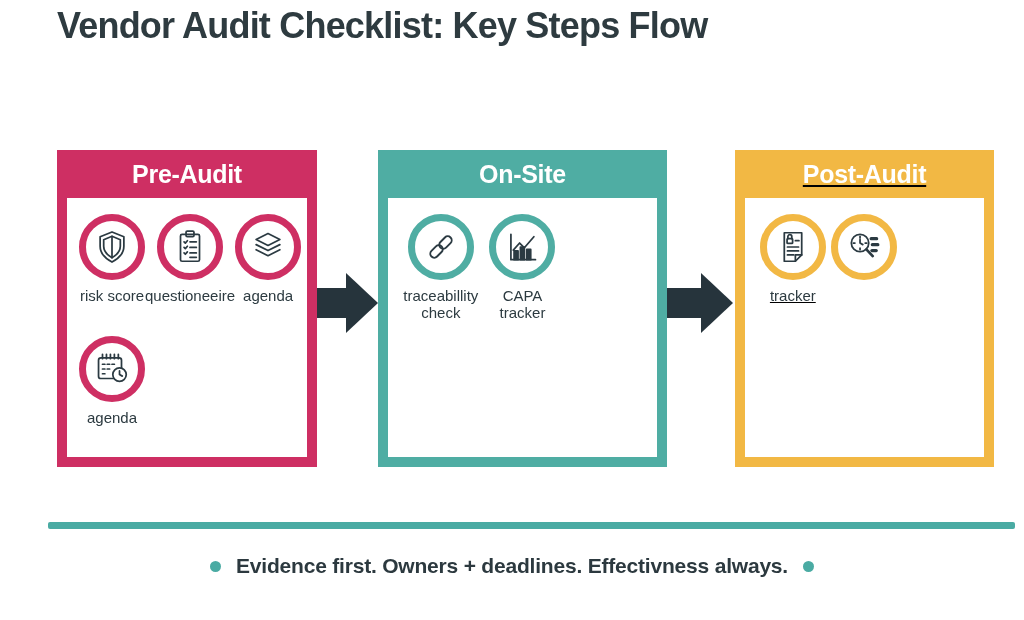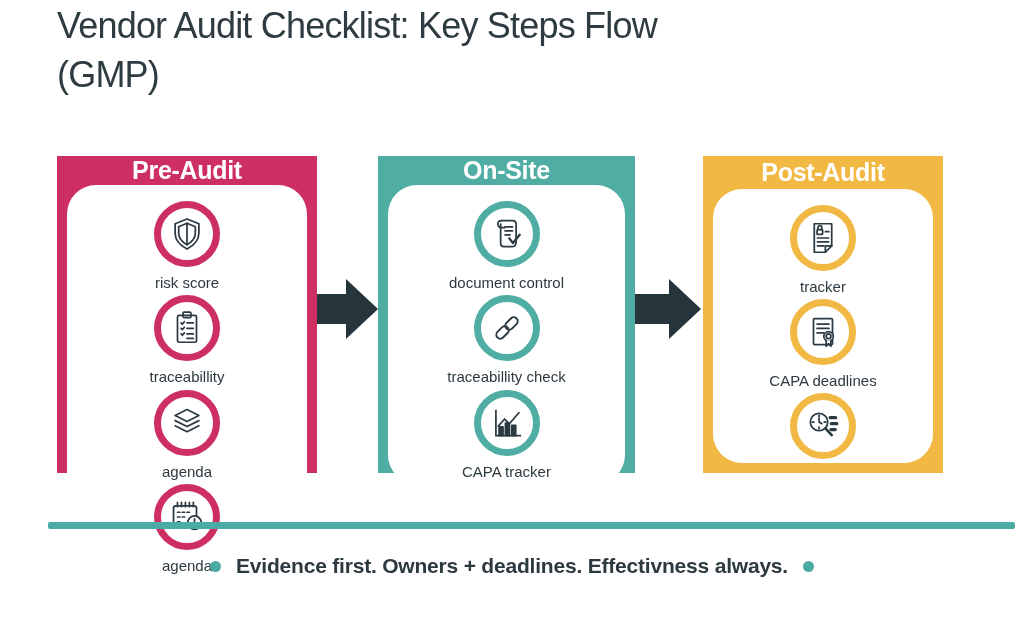--- a/index.html
+++ b/index.html
@@ -2,37 +2,36 @@
 <html style="--pre: #ce2f63; --site: #4fada3; --post: #f2b844; --arrow: #26343c; --divider: #4aaba3; --dark: #2e3b40;"><head>
 <meta charset="utf-8">
 <style>
   html,body { margin:0; padding:0; }
   body {
     width:1024px; height:620px; background:#ffffff; position:relative;
     font-family:"Liberation Sans", sans-serif; overflow:hidden;
   }
   .title {
     position:absolute; left:57px; top:2px; width:900px;
-    font-size:36px; font-weight:normal; color:var(--dark,#2e3b40);
+    font-size:36px; font-weight:bold; color:var(--dark,#2e3b40);
     line-height:1.36; letter-spacing:-0.8px;
   }
-  .flow { position:absolute; left:57px; top:156px; display:flex; }
+  .flow { position:absolute; left:57px; top:150px; display:flex; }
   .panel { box-sizing:border-box; height:317px; padding:0 10px 10px; display:flex; flex-direction:column; }
   .panel.pre  { width:260px; background:var(--pre,#ce2f63); }
-  .panel.site { width:257px; background:var(--site,#4fada3);justify-content:space-between; }
-  .panel.post { width:240px; background:var(--post,#f2b844); }
+  .panel.site { width:289px; background:var(--site,#4fada3);justify-content:space-between; }
+  .panel.post { width:259px; background:var(--post,#f2b844);text-decoration:underline; }
   .panel-header {
     height:48px; display:flex; align-items:center; justify-content:center;
     color:#ffffff; font-size:25px; font-weight:bold; letter-spacing:-0.3px;
   }
   .panel-body {
     background:#ffffff; flex:1;
-    display:grid; grid-template-columns:1fr; grid-template-rows:1fr 1fr;
+    display:grid; grid-template-columns:1fr 1fr 1fr; grid-template-rows:1fr 1fr;
     padding:12px 12px 4px;
-    border-radius:29px;
   }
   .cell { display:flex; flex-direction:column; align-items:center; padding-top:4px; }
   .ring {
     width:66px; height:66px; border-radius:50%; box-sizing:border-box;
     border:7px solid #000; background:#fff;
     display:flex; align-items:center; justify-content:center; flex:0 0 auto;
   }
   .pre  .ring { border-color:var(--pre,#ce2f63); }
   .site .ring { border-color:var(--site,#4fada3); }
   .post .ring { border-color:var(--post,#f2b844); }
@@ -60,21 +59,20 @@
     display:flex; align-items:center; justify-content:center; gap:15px;
   }
   .dot { width:11px; height:11px; border-radius:50%; background:var(--divider,#4aaba3); }
   .tagline-text { font-size:21px; font-weight:bold; color:#2c393f; letter-spacing:-0.2px; }
 </style>
 </head>
 <body>
 
 <div class="title">
   <span>Vendor Audit Checklist: Key Steps Flow</span><br>
-  <span>(GMP)</span>
 </div>
 
 <div class="flow">
 
   <div class="panel pre">
     <div class="panel-header">Pre-Audit</div>
     <div class="panel-body">
       <div class="cell">
         <div class="ring">
           <span class="icon">
@@ -96,21 +94,21 @@
               <path d="M16.5 17.5 l1.6 1.6 l2.6 -3"></path>
                 <path d="M24 17.5 H32"></path>
               <path d="M16.5 24.5 l1.6 1.6 l2.6 -3"></path>
                 <path d="M24 24.5 H32"></path>
               <path d="M16.5 31.5 l1.6 1.6 l2.6 -3"></path>
                 <path d="M24 31.5 H32"></path>
               <path d="M24 37 H32"></path>
             </svg>
           </span>
         </div>
-        <div class="cell-label">traceabillity</div>
+        <div class="cell-label">questioneeire</div>
       </div>
       <div class="cell">
         <div class="ring">
           <span class="icon">
             <svg width="38" height="38" viewBox="0 0 48 48" fill="none" stroke="#2b3a42" stroke-width="2.2" stroke-linecap="round" stroke-linejoin="round">
               <path d="M24 7 L39 14.5 L24 22 L9 14.5 Z"></path>
               <path d="M9 21 L24 28.5 L39 21"></path>
               <path d="M9 27.5 L24 35 L39 27.5"></path>
             </svg>
           </span>
@@ -135,33 +133,20 @@
   </div>
 
   <div class="arrow-zone z1">
     <div class="arrow-body"></div>
     <div class="arrow-head"></div>
   </div>
 
   <div class="panel site">
     <div class="panel-header">On-Site</div>
     <div class="panel-body">
-      <div class="cell">
-        <div class="ring">
-          <span class="icon">
-            <svg width="38" height="38" viewBox="0 0 48 48" fill="none" stroke="#2b3a42" stroke-width="2.2" stroke-linecap="round" stroke-linejoin="round">
-              <path d="M17 7 Q12.5 7 12.5 11.5 Q12.5 16 17 16 H21"></path>
-              <path d="M17 7 H31 Q35.5 7 35.5 11.5 V34 Q35.5 40 30 40 H20 Q16 40 16 36 V11.5"></path>
-              <path d="M21.5 15 H31 M21.5 20 H31 M21.5 25 H28"></path>
-              <path d="M27 29.5 L31.5 35.5 L40 25" stroke-width="3"></path>
-            </svg>
-          </span>
-        </div>
-        <div class="cell-label">document control</div>
-      </div>
       <div class="cell">
         <div class="ring">
           <span class="icon">
             <svg width="38" height="38" viewBox="0 0 48 48" fill="none" stroke="#2b3a42" stroke-width="2.4" stroke-linecap="round" stroke-linejoin="round">
               <g transform="rotate(-45 24 24)">
                 <rect x="7" y="19" width="18" height="10" rx="5"></rect>
                 <rect x="23" y="19" width="18" height="10" rx="5"></rect>
               </g>
             </svg>
           </span>
@@ -200,34 +185,20 @@
               <path d="M13 6 H35 V34 L27 42 H13 Z"></path>
               <path d="M35 34 H27 V42"></path>
               <path d="M17.5 13.5 V11 A2.5 2.5 0 0 1 22.5 11 V13.5"></path>
               <rect x="16.5" y="13.5" width="7" height="6" rx="1"></rect>
               <path d="M27 16 H31.5"></path>
               <path d="M17 24 H31 M17 29 H31 M17 34 H25"></path>
             </svg>
           </span>
         </div>
         <div class="cell-label">tracker</div>
-      </div>
-      <div class="cell">
-        <div class="ring">
-          <span class="icon">
-            <svg width="38" height="38" viewBox="0 0 48 48" fill="none" stroke="#2b3a42" stroke-width="2.2" stroke-linecap="round" stroke-linejoin="round">
-              <rect x="12" y="7" width="24" height="33" rx="1.5"></rect>
-              <path d="M16.5 14 H31.5 M16.5 19.5 H31.5 M16.5 25 H25"></path>
-              <circle cx="31" cy="29.5" r="6" fill="#ffffff"></circle>
-              <circle cx="31" cy="29.5" r="3"></circle>
-              <path d="M28 34.5 V42 L31 38.8 L34 42 V34.5" fill="#ffffff"></path>
-            </svg>
-          </span>
-        </div>
-        <div class="cell-label">CAPA deadlines</div>
       </div>
       <div class="cell">
         <div class="ring">
           <span class="icon">
             <svg width="38" height="38" viewBox="0 0 48 48" fill="none" stroke="#2b3a42" stroke-width="2.2" stroke-linecap="round" stroke-linejoin="round">
               <circle cx="19" cy="19" r="11"></circle>
               <path d="M19 10.5 V12.5 M27.5 19 H25.5 M19 27.5 V25.5 M10.5 19 H12.5"></path>
               <path d="M19 14.5 V19 L22.5 21"></path>
               <path d="M27 27 L35 35.5" stroke-width="3.4"></path>
               <path d="M33 13.5 H40" stroke-width="4"></path>

